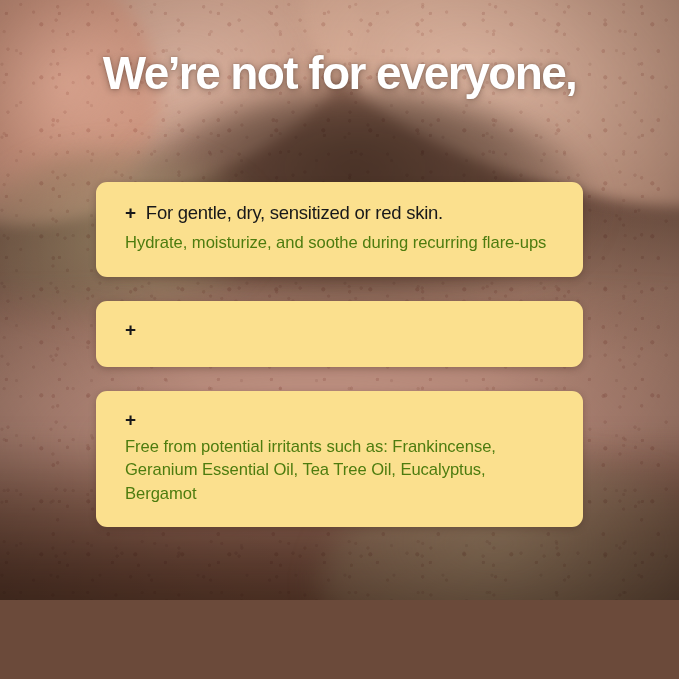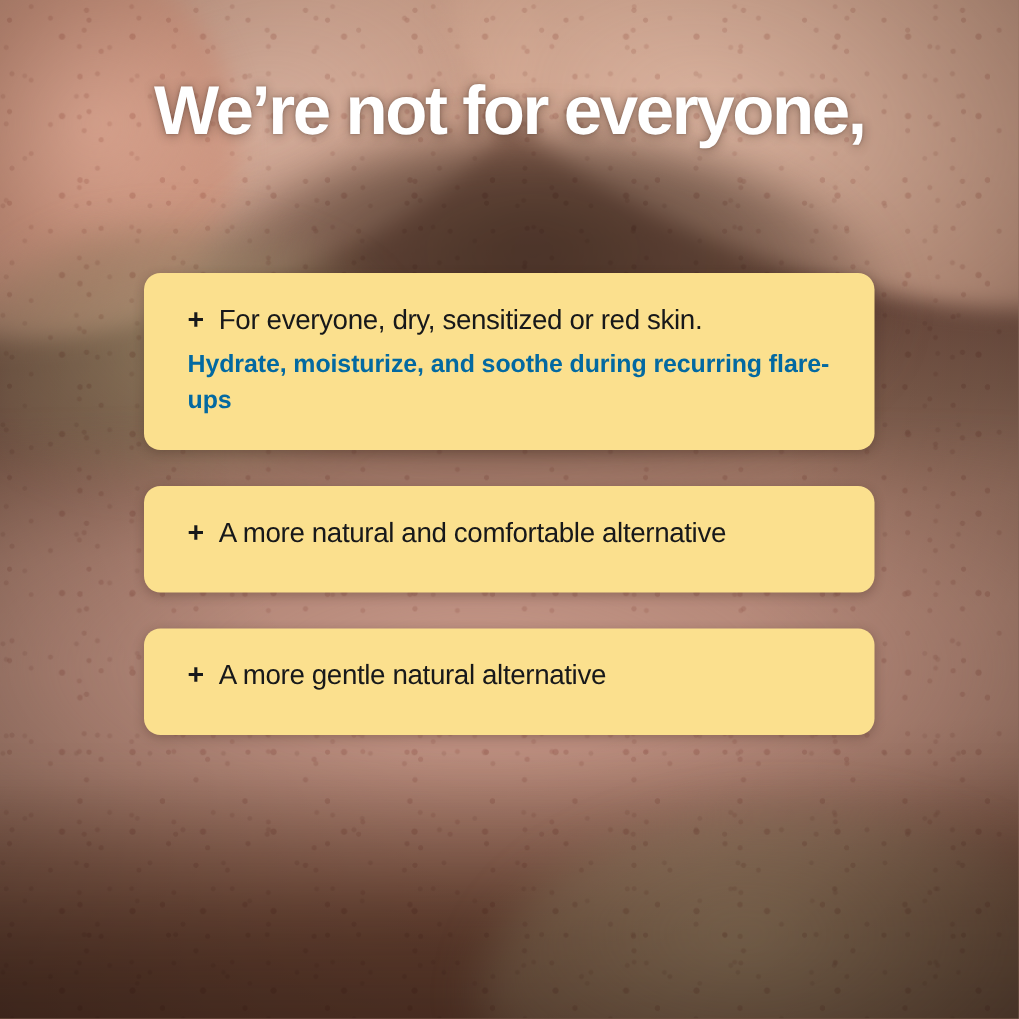--- a/index.html
+++ b/index.html
@@ -7,21 +7,21 @@
 
   html, body {
     width:679px; height:679px;
     overflow:hidden;
     font-family:"Liberation Sans", sans-serif;
     background:#6b4a3a;
   }
 
   .canvas {
     position:relative;
-    width:679px; height:679px;
+    width:679px; height:600px;
     overflow:hidden;
   }
 
   
   .bg { position:absolute; inset:0; }
 
   .bg-base {
     position:absolute; inset:0;
     background:
       linear-gradient(176deg,
@@ -226,23 +226,23 @@
   }
   .plus {
     font-weight:bold;
     font-size:19px;
     margin-right:10px;
     flex:0 0 auto;
     line-height:1;
   }
 
   .card-body {
-    color:#0369a1;
+    color:#4d7c0f;
     font-size:16.6px;
-    font-weight:bold;
+    font-weight:normal;
     line-height:1.42;
     letter-spacing:-0.05px;
     max-width:430px;
   }
 </style>
 </head>
 <body>
 
 <div class="canvas">
 
@@ -262,33 +262,32 @@
 
   <h1 class="headline">
     <span class="l1">We’re not for everyone,</span>
   </h1>
 
   <div class="cards">
 
     <div class="card">
       <div class="card-title">
         <span class="plus">+</span>
-        <span>For everyone, dry, sensitized or red skin.</span>
+        <span>For gentle, dry, sensitized or red skin.</span>
       </div>
       <div class="card-body">Hydrate, moisturize, and soothe during recurring flare-ups</div>
     </div>
 
     <div class="card">
       <div class="card-title">
         <span class="plus">+</span>
-        <span>A more natural and comfortable alternative</span>
       </div>
     </div>
 
     <div class="card">
       <div class="card-title">
         <span class="plus">+</span>
-        <span>A more gentle natural alternative</span>
       </div>
+      <div class="card-body">Free from potential irritants such as: Frankincense, Geranium Essential Oil, Tea Tree Oil, Eucalyptus, Bergamot</div>
     </div>
 
   </div>
 </div>
 
 </body></html>

